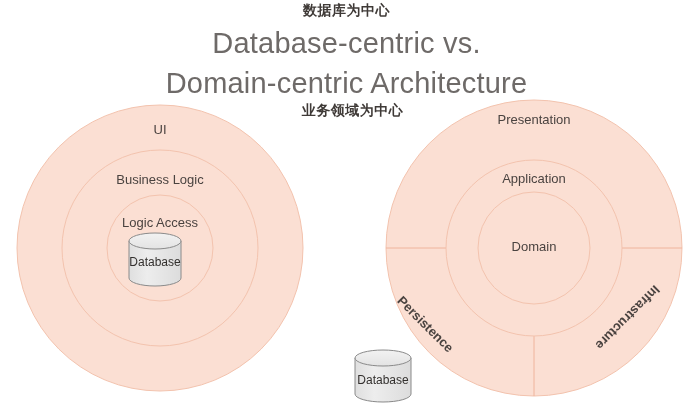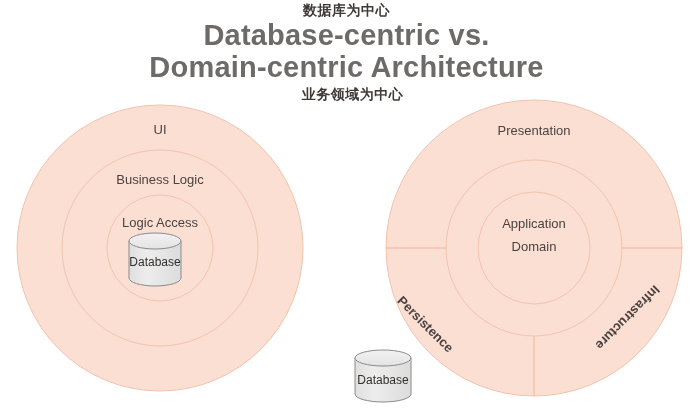--- a/index.html
+++ b/index.html
@@ -44,25 +44,25 @@
     font-family: "DejaVu Sans", "Liberation Sans", sans-serif;
     font-size: 14px;
     font-weight: 700;
     color: #3f3a37;
     line-height: 17px;
     letter-spacing: 0.5px;
   }
   .title-main {
     font-family: "Liberation Sans", sans-serif;
     font-size: 29px;
-    font-weight: 700;
+    font-weight: 400;
     color: #6e6a68;
     line-height: 31px;
     letter-spacing: 0.2px;
-    margin-top: 1px;
+    margin-top: 9px;
   }
   .zh-label.bottom {
     margin-top: 3px;
     padding-left: 12px;
   }
 
   
   .ring-label {
     position: absolute;
     color: #4a4340;
@@ -148,22 +148,22 @@
       <path d="M 355 358 L 355 394 A 28 8 0 0 0 411 394 L 411 358 Z" fill="url(#cylBodyGrad)" stroke="#8a8a8a" stroke-width="1"></path>
       <ellipse cx="383" cy="358" rx="28" ry="8" fill="url(#cylTopGrad)" stroke="#8a8a8a" stroke-width="1"></ellipse>
     </g>
   </svg>
 
   <div class="ring-label lvl-outer" style="left:160px; top:129px;">UI</div>
   <div class="ring-label lvl-mid" style="left:160px; top:179px;">Business Logic</div>
   <div class="ring-label lvl-inner" style="left:160px; top:222px;">Logic Access</div>
   <div class="db-label" style="left:155px; top:262px;">Database</div>
 
-  <div class="ring-label lvl-outer" style="left:534px; top:130px;">Presentation</div>
-  <div class="ring-label lvl-mid" style="left:534px; top:178px;margin-top:45px;">Application</div>
+  <div class="ring-label lvl-outer" style="left:534px; top:119px;">Presentation</div>
+  <div class="ring-label lvl-mid" style="left:534px; top:178px;">Application</div>
   <div class="ring-label lvl-inner" style="left:534px; top:246px;">Domain</div>
 
   <div class="sector-label" style="left:405px; top:293px; transform: rotate(45deg); transform-origin: 0 0;">Persistence</div>
   <div class="sector-label" style="left:663px; top:293px; transform: rotate(135deg); transform-origin: 0 0;">Infrastructure</div>
 
   <div class="db-label" style="left:383px; top:380px;">Database</div>
 
 </div>
 
 </body></html>

